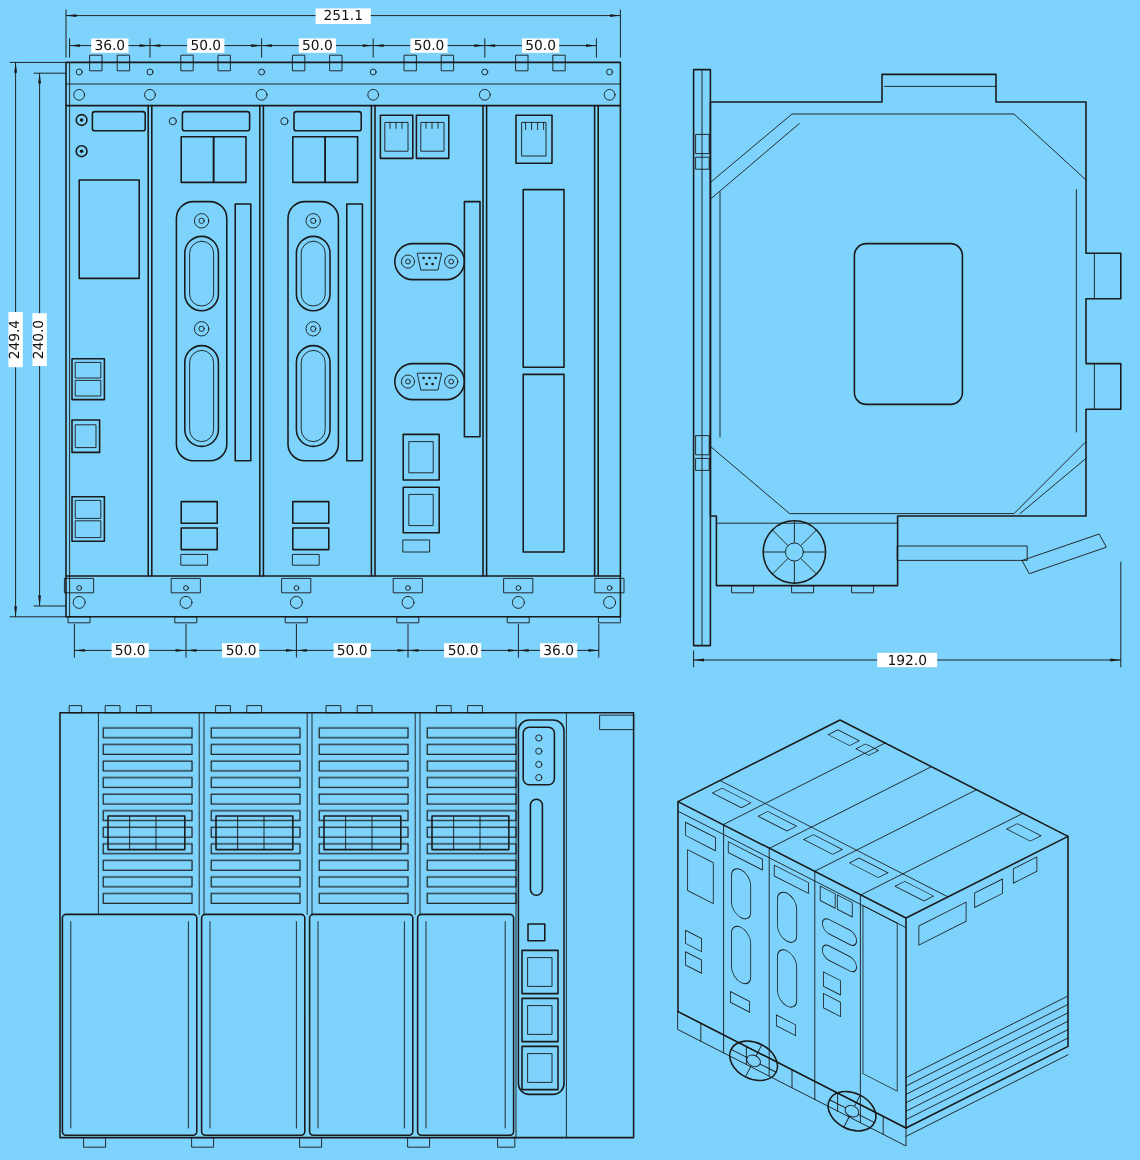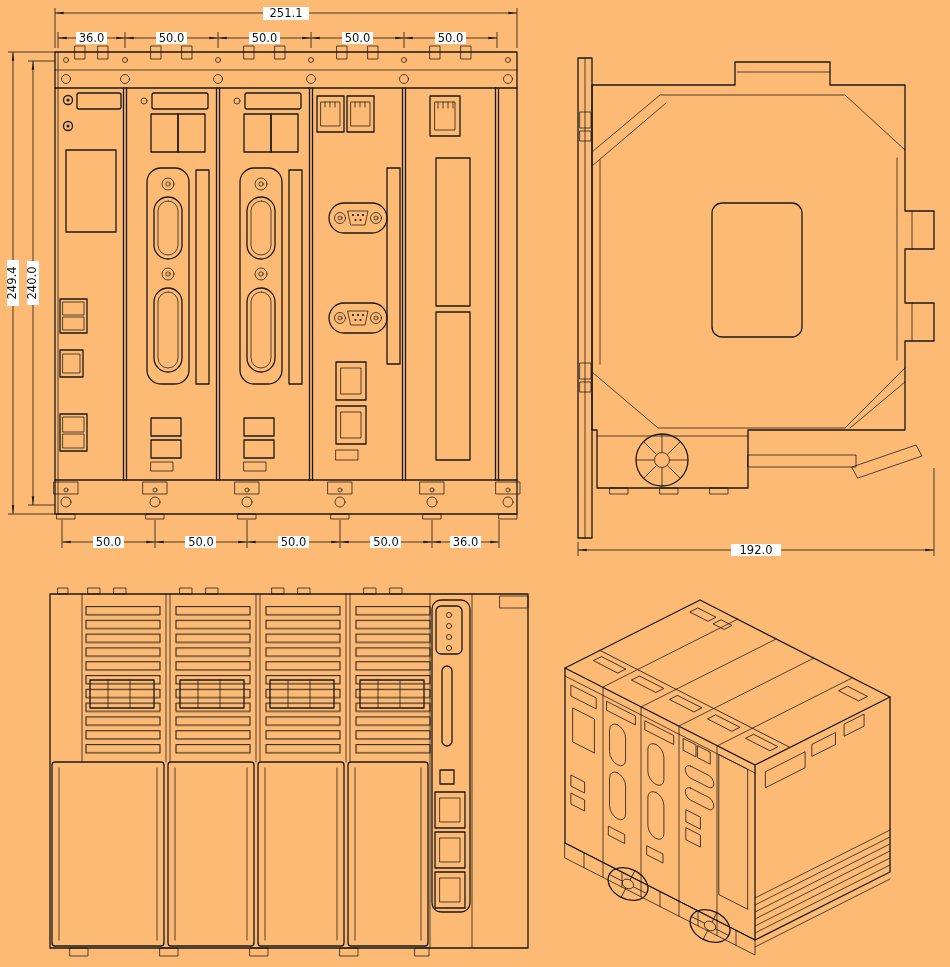--- a/index.html
+++ b/index.html
@@ -1,16 +1,16 @@
 <!DOCTYPE html>
 <html><head>
 <meta charset="utf-8">
 <style>
   html,body { margin:0; padding:0; background:#ffffff; }
-  .sheet { width:950px; height:967px; background:#fdba74; position:relative; overflow:hidden; }
+  .sheet { width:950px; height:967px; background:#7dd3fc; position:relative; overflow:hidden; }
   svg { display:block; }
   .ln { fill:none; stroke:#1a1a1a; stroke-width:1.3; stroke-linejoin:round; stroke-linecap:round; }
   .tn { fill:none; stroke:#1a1a1a; stroke-width:0.75; stroke-linejoin:round; stroke-linecap:round; }
   .dm { fill:none; stroke:#1a1a1a; stroke-width:0.8; }
   .wt { fill:#ffffff; stroke:none; }
   .dk { fill:#1a1a1a; stroke:none; }
   .dtx { font-family:"DejaVu Sans", "Liberation Sans", sans-serif; font-size:11.5px; fill:#111111; text-anchor:middle; }
 </style>
 </head>
 <body>

